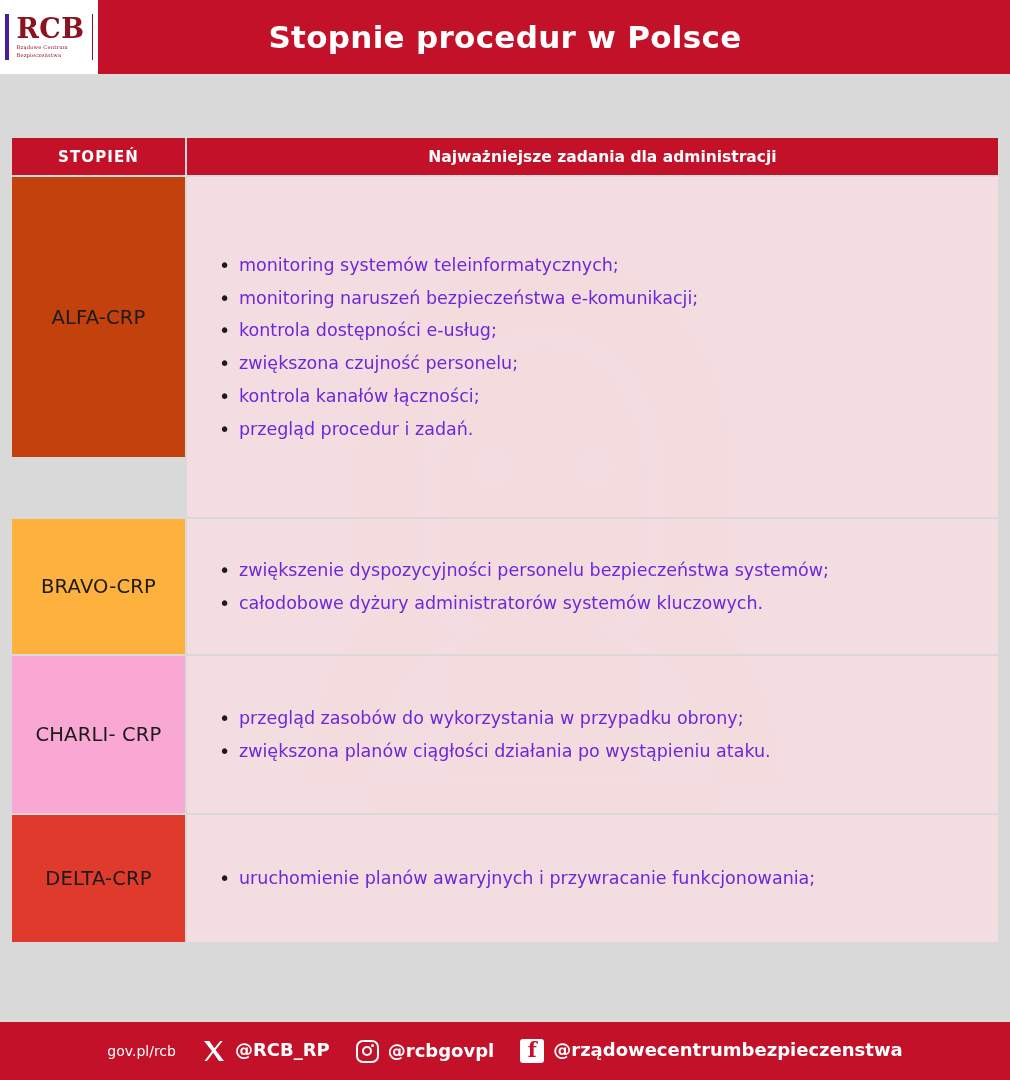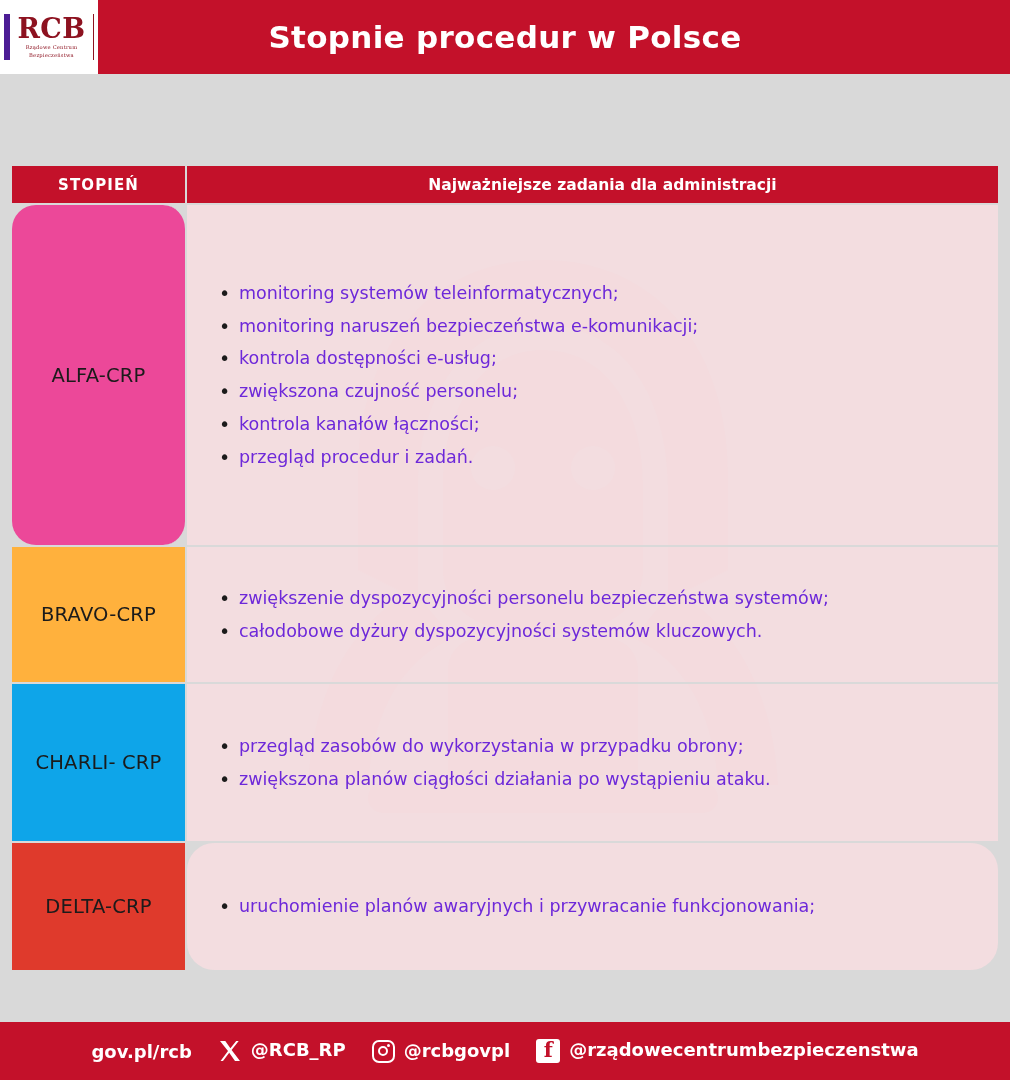--- a/index.html
+++ b/index.html
@@ -30,24 +30,23 @@
     height: 74px;
     background: #ffffff;
     display: flex;
     flex-direction: column;
     align-items: center;
     justify-content: center;
     box-sizing: border-box;
     border-right: 2px solid #c3112a;
   }
   .logo-inner {
-    border-left: 6px solid #4c1d95;
+    border-left: 4px solid #4c1d95;
     border-right: 1px solid #8d1220;
     padding: 1px 7px 2px 7px;
-    text-align: center;
   }
   .logo-letters {
     font-family: "DejaVu Serif", serif;
     font-size: 27px;
     font-weight: bold;
     color: #8d1220;
     letter-spacing: 0.5px;
     line-height: 1.05;
   }
   .logo-sub {
@@ -69,21 +68,20 @@
     font-family: "DejaVu Sans", sans-serif;
   }
 
   
   .table-wrap {
     position: absolute;
     top: 138px;
     left: 12px;
     width: 986px;
     z-index: 2;
-    margin-top: 28px;
   }
   .thead {
     display: flex;
     height: 37px;
   }
   .th-stopien {
     width: 175px;
     background: #c3112a;
     color: #ffffff;
     font-size: 15px;
@@ -147,28 +145,28 @@
   }
   .cell-tasks li::before {
     content: "\2022";
     position: absolute;
     left: -20px;
     top: -1px;
     font-size: 19px;
     color: #1b1b1b;
   }
 
-  .row-alfa .cell-level { background: #ec4899; height: 340px; border-radius: 24px; }
+  .row-alfa .cell-level { background: #c2410c; height: 280px; }
   .row-alfa .cell-tasks { height: 340px; }
   .row-bravo .cell-level { background: #ffb13d; height: 135px; }
   .row-bravo .cell-tasks { height: 135px; }
-  .row-charli .cell-level { background: #0ea5e9; height: 157px; }
+  .row-charli .cell-level { background: #f9a8d4; height: 157px; }
   .row-charli .cell-tasks { height: 157px; }
   .row-delta .cell-level { background: #df3a2c; height: 127px; }
-  .row-delta .cell-tasks { height: 127px; border-radius: 27px; }
+  .row-delta .cell-tasks { height: 127px; }
 
   
   .watermark {
     position: absolute;
     top: 240px;
     left: 218px;
     width: 650px;
     height: 650px;
     z-index: 1;
     opacity: 1;
@@ -189,21 +187,21 @@
     color: #ffffff;
   }
   .f-item {
     display: flex;
     align-items: flex-start;
     gap: 9px;
     font-size: 18px;
     font-weight: bold;
     white-space: nowrap;
   }
-  .f-web { font-size: 18px; font-weight: bold; }
+  .f-web { font-size: 14px; font-weight: normal; }
   .ico {
     display: inline-flex;
     align-items: center;
     justify-content: center;
   }
   .ico-ig {
     width: 23px; height: 23px;
     border: 2.6px solid #ffffff;
     border-radius: 7px;
     box-sizing: border-box;
@@ -287,21 +285,21 @@
         <li>przegląd procedur i zadań.</li>
       </ul>
     </div>
   </div>
 
   <div class="row row-bravo">
     <div class="cell-level">BRAVO-CRP</div>
     <div class="cell-tasks">
       <ul>
         <li>zwiększenie dyspozycyjności personelu bezpieczeństwa systemów;</li>
-        <li>całodobowe dyżury dyspozycyjności systemów kluczowych.</li>
+        <li>całodobowe dyżury administratorów systemów kluczowych.</li>
       </ul>
     </div>
   </div>
 
   <div class="row row-charli">
     <div class="cell-level">CHARLI- CRP</div>
     <div class="cell-tasks">
       <ul>
         <li>przegląd zasobów do wykorzystania w przypadku obrony;</li>
         <li>zwiększona planów ciągłości działania po wystąpieniu ataku.</li>

